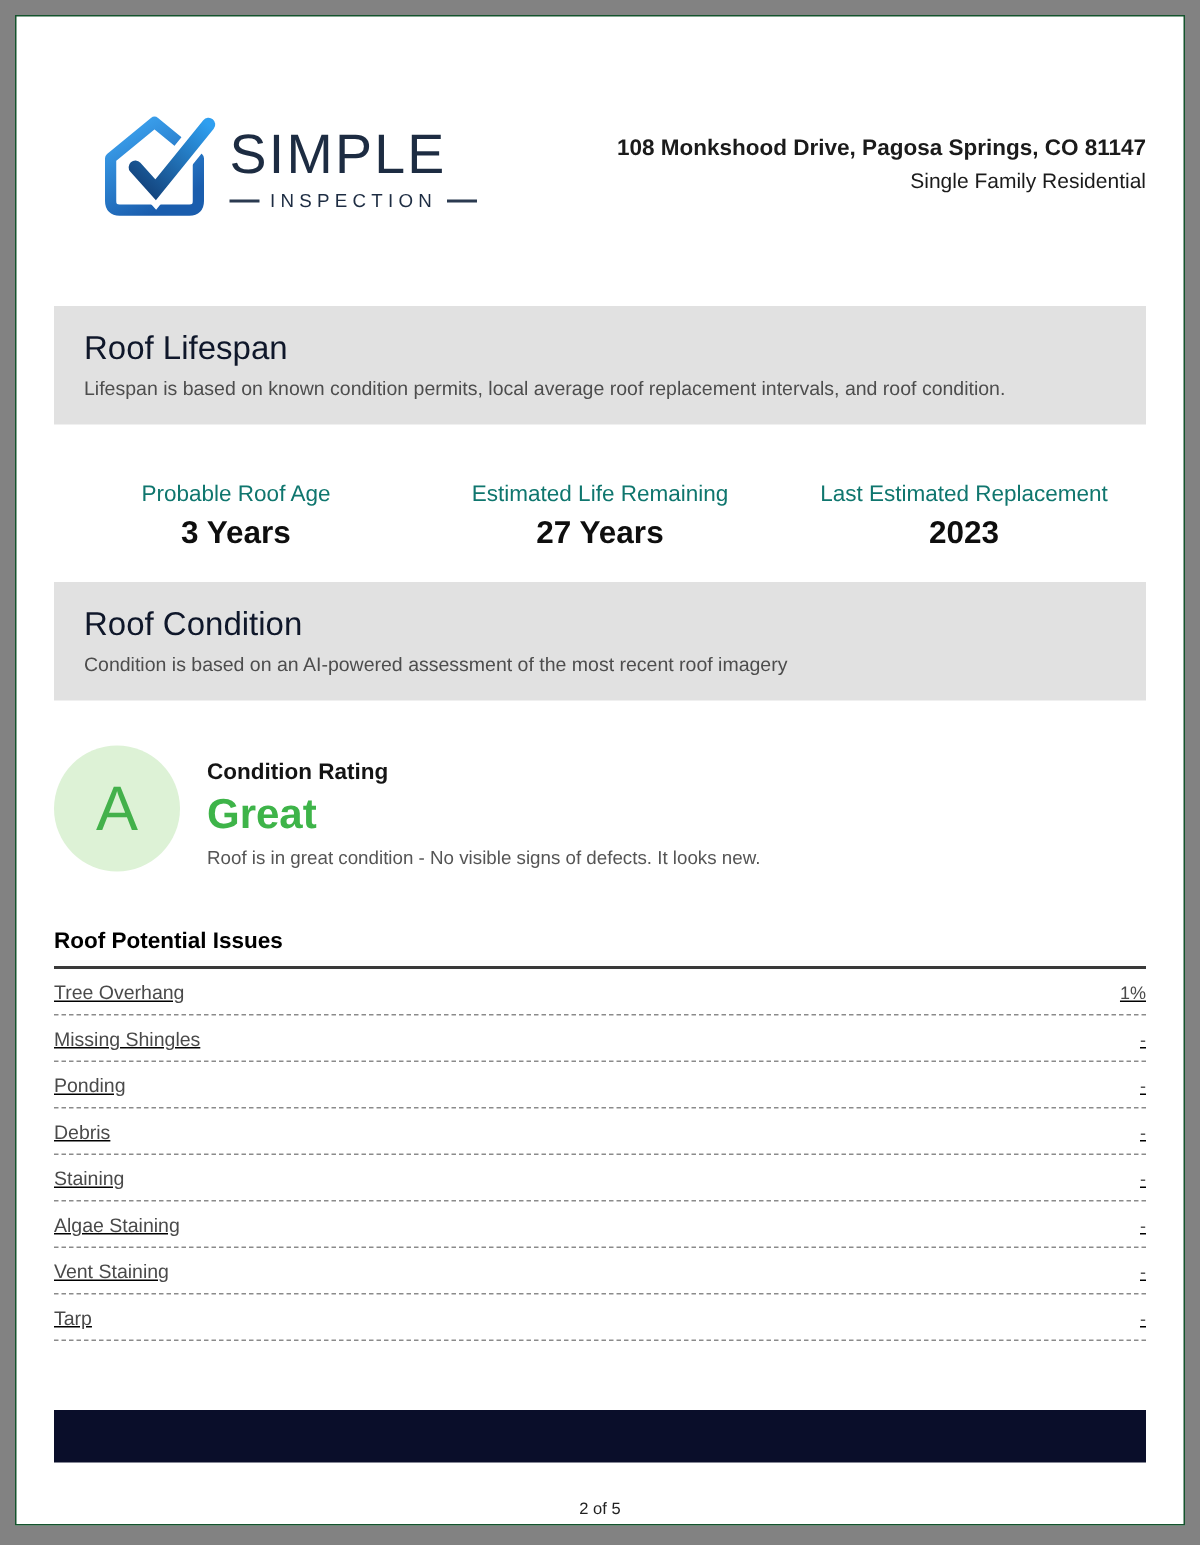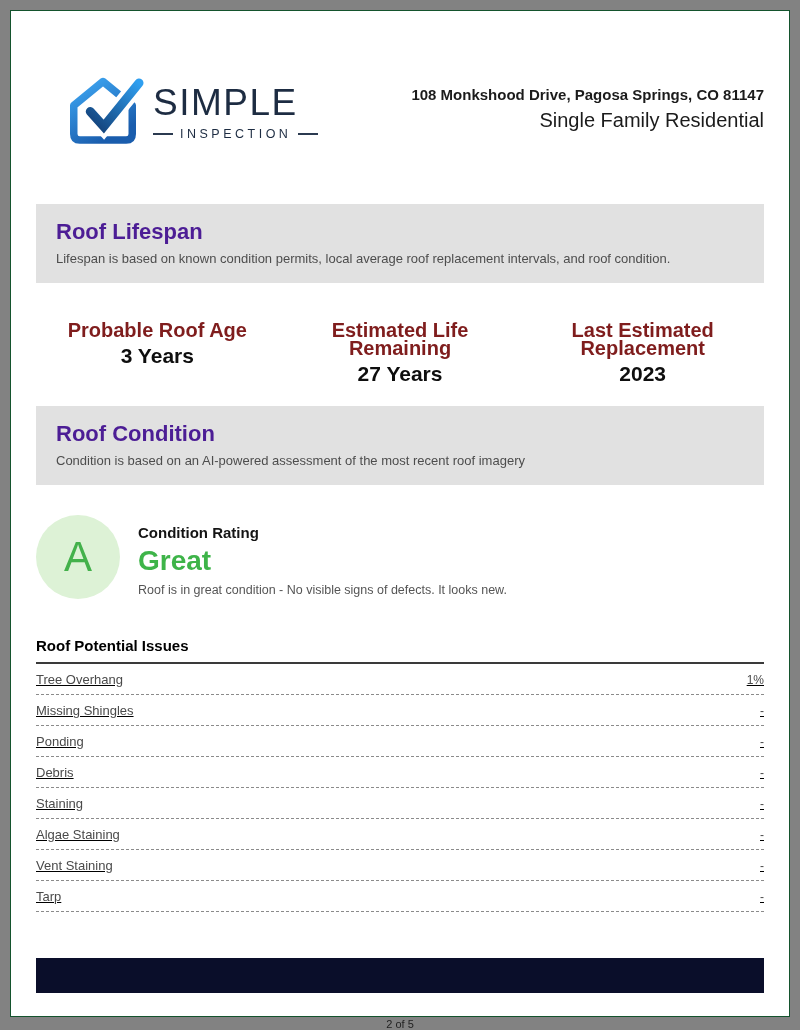--- a/index.html
+++ b/index.html
@@ -28,34 +28,34 @@
     font-size:37px; font-weight:500; letter-spacing:1.5px;
     color:#1d2c42; line-height:1;
   }
   .logo-tagline {
     display:flex; align-items:center; gap:7px; margin-top:6px;
     color:#1d2c42; font-size:12.5px; letter-spacing:3.5px; font-weight:500;
   }
   .logo-dash { width:20px; height:0; border-top:2px solid #2b3a50; }
   .address { text-align:right; color:#1b1b1b; }
   .address-line1 { font-size:15px; font-weight:600; line-height:1.45; }
-  .address-line2 { font-size:20px; font-weight:500; line-height:1.45; }
+  .address-line2 { font-size:14px; font-weight:500; line-height:1.45; }
   
   .section-band {
     margin:0 25px; background:#e1e1e1;
     padding:15px 20px 17px 20px;
   }
   .band-lifespan { margin-top:48px; }
   .band-condition { margin-top:20px; }
-  .section-title { font-size:22px; font-weight:700; color:#4c1d95; line-height:26px; }
+  .section-title { font-size:22px; font-weight:400; color:#0f172a; line-height:26px; }
   .section-subtitle { font-size:13px; color:#4d4d4d; margin-top:6px; line-height:15px; }
   
   .stats { display:flex; margin:38px 25px 0 25px; }
   .stat { flex:1; text-align:center; }
-  .stat-label { font-size:20px; font-weight:700; color:#7f1d1d; line-height:18px; }
+  .stat-label { font-size:15px; font-weight:400; color:#0f766e; line-height:18px; }
   .stat-value { font-size:21px; font-weight:700; color:#0e0e0e; margin-top:5px; }
   
   .rating { display:flex; gap:18px; margin:30px 25px 0 25px; }
   .rating-circle {
     width:84px; height:84px; border-radius:50%;
     background:#ddf2d6; display:flex; align-items:center; justify-content:center;
     flex:0 0 auto;
   }
   .rating-grade { font-size:42px; font-weight:500; color:#43b14b; }
   .rating-info { padding-top:9px; }

